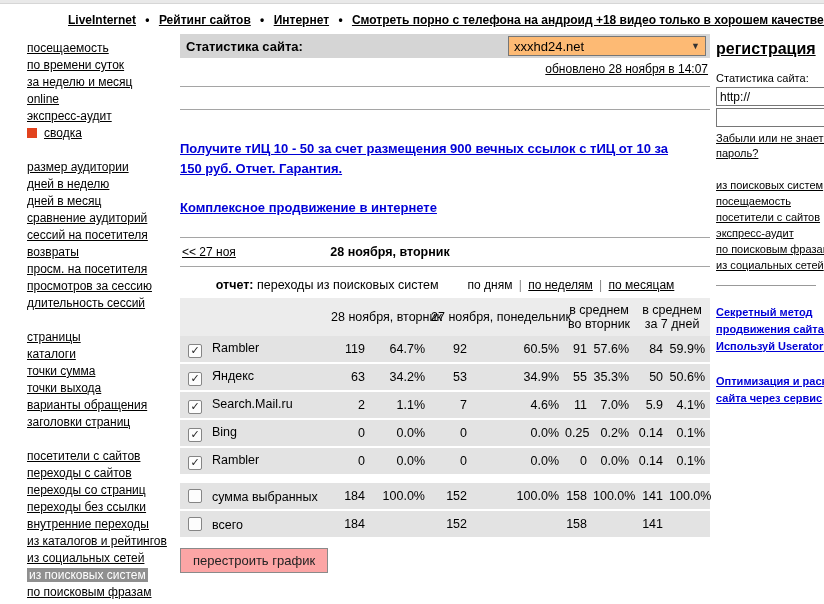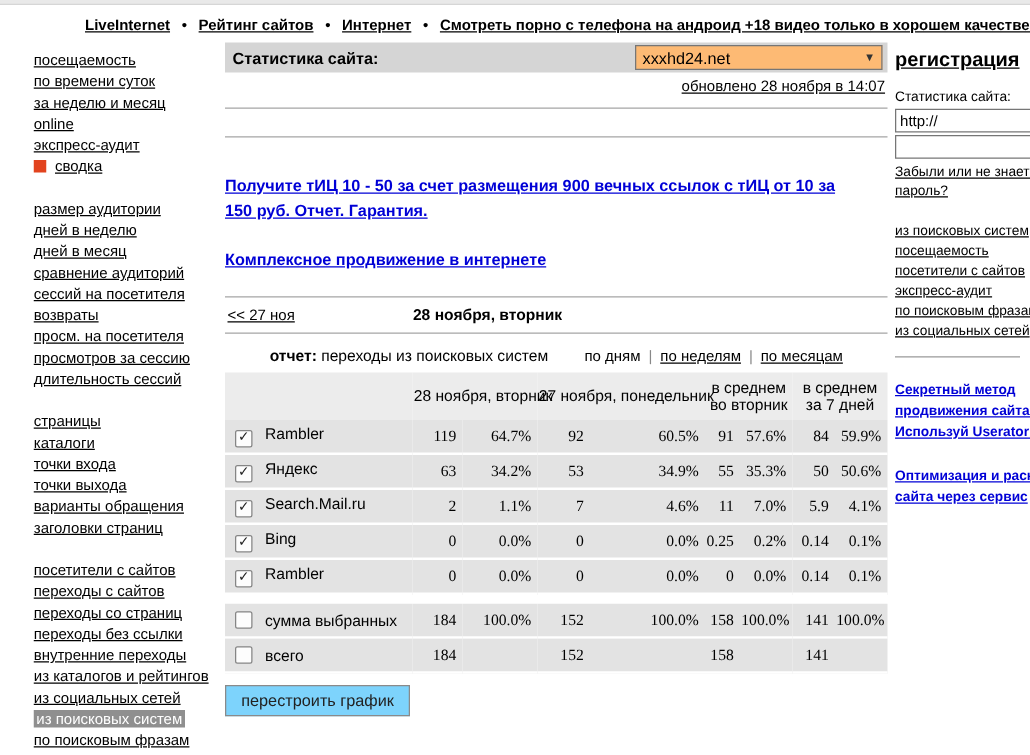--- a/index.html
+++ b/index.html
@@ -35,26 +35,26 @@
   .date-center{position:absolute;left:0;right:110px;text-align:center;top:7px;font-weight:bold;font-size:12.5px;}
   .report-row{display:flex;justify-content:center;align-items:flex-end;margin:11px 0 6px;font-size:12.5px;}
   .report-views{font-size:12px;white-space:nowrap;}
   .report-views .divider{color:#888;margin:0 3px;text-decoration:none;}
   .view-active{font-weight:normal;text-decoration:none;cursor:default;margin-left:29px;}
   
   table.stats{width:526px;table-layout:fixed;border-collapse:separate;border-spacing:0;font-size:12.5px;}
   table.stats th{background:var(--table-header-bg,#ececec);font-weight:normal;white-space:nowrap;text-align:center;height:36px;vertical-align:middle;font-size:12.5px;}
   table.stats td{height:24px;vertical-align:middle;}
   tr.data-row td{background:var(--table-row-bg,#e3e3e3);border-bottom:2px solid #fff;}
-  td.num{text-align:right;padding-right:5px;white-space:nowrap;font-family:Liberation Serif, serif;}
+  td.num{text-align:right;padding-right:5px;white-space:nowrap;}
   td.name-cell{padding-left:8px;white-space:nowrap;}
   .cb{display:inline-block;width:12px;height:12px;border:1px solid #858585;border-radius:2px;background:#fdfdfd;font-size:11px;line-height:11px;text-align:center;color:#222;margin-right:10px;vertical-align:-2px;}
   tr.spacer-row td{height:5px;background:#fff;border:none;}
   .button-row{margin:9px 0 0;}
-  .rebuild-btn{font-family:"Liberation Sans",sans-serif;font-size:13px;color:#222;background:#7dd3fc;border:1px solid #8a8a8a;padding:4px 12px;cursor:pointer;}
+  .rebuild-btn{font-family:"Liberation Sans",sans-serif;font-size:13px;color:#222;background:#fca5a5;border:1px solid #8a8a8a;padding:4px 12px;cursor:pointer;}
   
   .rightbar{flex:0 0 112px;margin-left:6px;padding-top:6px;font-size:11px;overflow:hidden;}
   .rb-register{font-weight:bold;font-size:16px;}
   .rb-label{margin:14px 0 3px;white-space:nowrap;}
   .rb-input{display:block;width:118px;height:15px;border:1px solid #767676;background:#fff;font-family:"Liberation Sans",sans-serif;font-size:12px;padding:1px 3px;margin:0 0 2px;box-sizing:content-box;}
   .rb-forgot{display:block;width:118px;line-height:15px;margin-top:4px;}
   .rb-links{margin-top:16px;}
   .rb-link{display:block;white-space:nowrap;overflow:hidden;line-height:16px;}
   .rb-hr{border:none;border-top:1px solid #999;margin:12px 12px 0 0;}
   .rb-ad{margin-top:18px;}
@@ -85,21 +85,21 @@
           <div class="side-row"><a class="side-link">сравнение аудиторий</a></div>
           <div class="side-row"><a class="side-link">сессий на посетителя</a></div>
           <div class="side-row"><a class="side-link">возвраты</a></div>
           <div class="side-row"><a class="side-link">просм. на посетителя</a></div>
           <div class="side-row"><a class="side-link">просмотров за сессию</a></div>
           <div class="side-row"><a class="side-link">длительность сессий</a></div>
         </div>
         <div class="side-group">
           <div class="side-row"><a class="side-link">страницы</a></div>
           <div class="side-row"><a class="side-link">каталоги</a></div>
-          <div class="side-row"><a class="side-link">точки входа</a></div>
+          <div class="side-row"><a class="side-link">точки сумма</a></div>
           <div class="side-row"><a class="side-link">точки выхода</a></div>
           <div class="side-row"><a class="side-link">варианты обращения</a></div>
           <div class="side-row"><a class="side-link">заголовки страниц</a></div>
         </div>
         <div class="side-group">
           <div class="side-row"><a class="side-link">посетители с сайтов</a></div>
           <div class="side-row"><a class="side-link">переходы с сайтов</a></div>
           <div class="side-row"><a class="side-link">переходы со страниц</a></div>
           <div class="side-row"><a class="side-link">переходы без ссылки</a></div>
           <div class="side-row"><a class="side-link">внутренние переходы</a></div>

